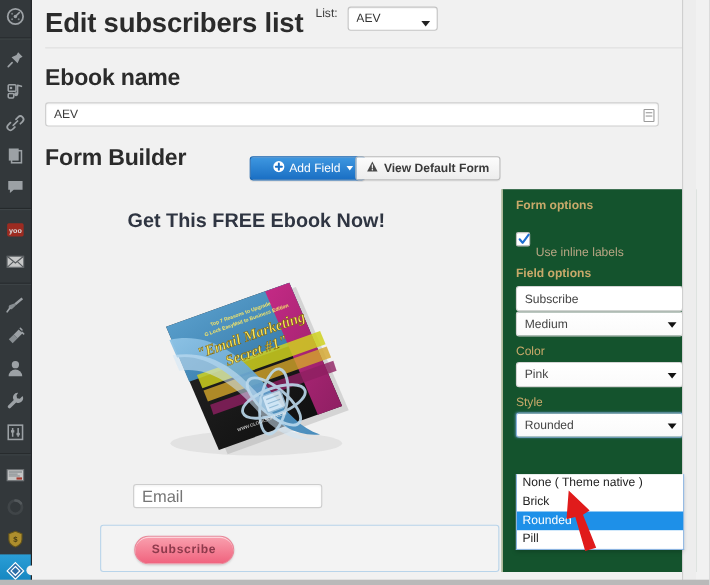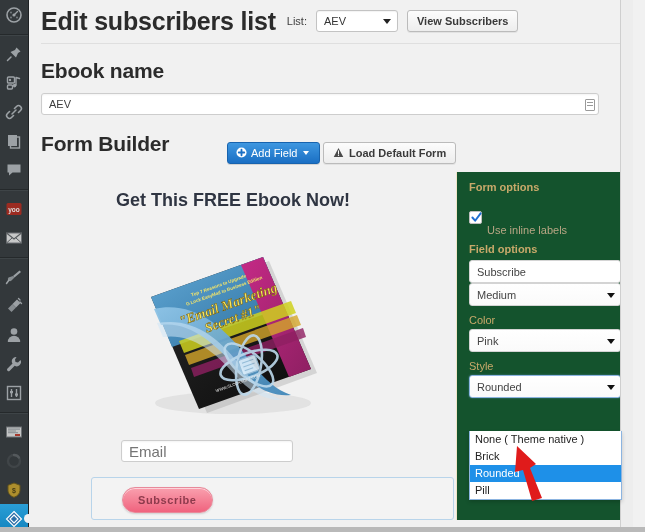--- a/index.html
+++ b/index.html
@@ -88,21 +88,20 @@
     background: #ededed;
     border-left: 1px solid #cfcfcf;
     z-index: 30;
   }
 
   
   .page-head {
     position: absolute;
     left: 12px; top: 6px;
     display: flex;
-    align-items: center;
     gap: 9px;
   }
   .page-title {
     font-size: 25px;
     font-weight: bold;
     color: #2b2b2b;
     letter-spacing: -0.2px;
     line-height: 30px;
     white-space: nowrap;
   }
@@ -202,21 +201,21 @@
   
   #fb-title { left: 12px; top: 132px; }
   .btn-blue {
     position: absolute;
     font-family: "Liberation Sans", sans-serif;
     font-size: 11px;
     color: #fff;
     background: linear-gradient(#3e97e0, #1a6fc4);
     border: 1px solid #1763ae;
     border-radius: 3px;
-    padding: 4px 10px 4px 8px;
+    padding: 4px 10px 4px 20px;
     height: 22px;
     box-sizing: border-box;
     display: flex;
     align-items: center;
     gap: 4px;
     cursor: pointer;
     box-shadow: 0 1px 0 rgba(0,0,0,.12);
   }
   #addfield-btn { left: 198px; top: 142px; }
   .caret-down {
@@ -589,21 +588,20 @@
 
     <div class="page-head">
       <div class="page-title">Edit subscribers list</div>
       <div class="list-label">List:</div>
       <div class="sel-wrap">
         <select class="wp-select" style="width:82px;">
           <option>AEV</option>
         </select>
         <span class="sel-arrow"></span>
       </div>
-      <button class="btn-gray">View Subscribers</button>
     </div>
     <div class="head-rule"></div>
 
     <div class="sec-title" id="listname-title">Ebook name</div>
     <input class="text-input" id="listname-input" value="AEV" style="">
     <span class="resize-grip"></span>
 
     <div class="sec-title" id="fb-title">Form Builder</div>
     <button class="btn-blue" id="addfield-btn">
       <span>
@@ -616,21 +614,21 @@
       <span class="caret-down"></span>
     </button>
     <button class="btn-gray" id="loaddefault-btn">
       <span>
         <svg width="11" height="11" viewBox="0 0 12 12">
             <path d="M6 1 L11.2 10.8 L0.8 10.8 Z" fill="#4a4a4a"></path>
             <path d="M6 4.2 L6 7.4" stroke="#fff" stroke-width="1.1" stroke-linecap="round"></path>
             <circle cx="6" cy="9" r=".75" fill="#fff"></circle>
           </svg>
       </span>
-      <span>Load Default Form</span>
+      <span>View Default Form</span>
     </button>
 
     <div id="preview">
       <div id="ebook-headline">Get This FREE Ebook Now!</div>
 
       <div id="ebook">
         <svg width="215" height="185" viewBox="0 0 215 185">
           <defs>
             <linearGradient id="gBlue" x1="0" y1="0" x2="1" y2="1">
               <stop offset="0" stop-color="#63a9d6"></stop>

